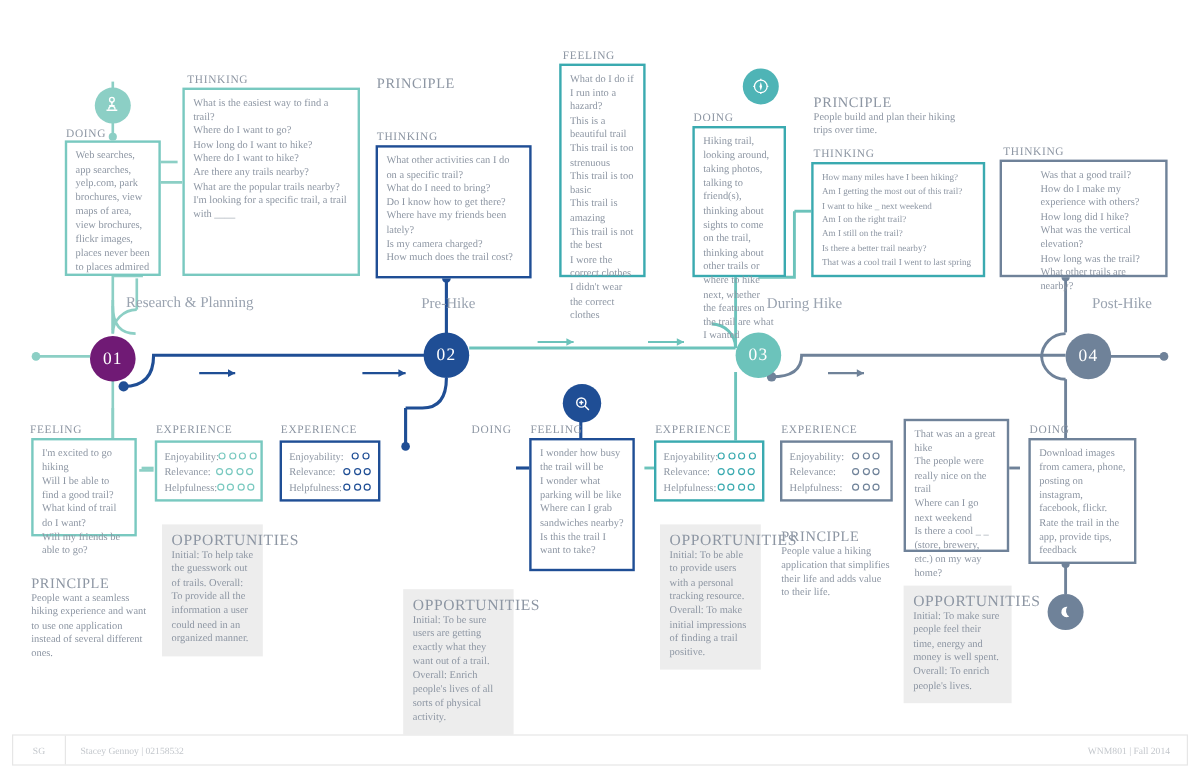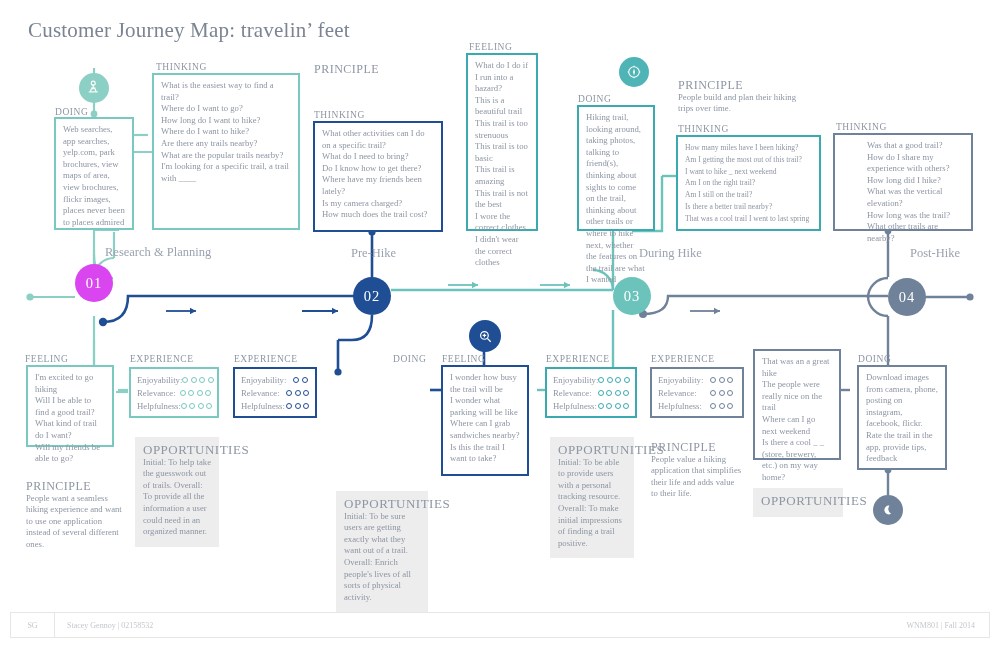--- a/index.html
+++ b/index.html
@@ -110,21 +110,20 @@
     display:flex; align-items:center; justify-content:center;
   }
   .footer .who { font-size:8px; color:#c3c7cc; padding-left:12px; }
   .footer .right { margin-left:auto; font-size:8px; color:#c3c7cc; padding-right:14px; }
 </style>
 </head>
 <body>
 
 <div id="canvas">
 
-  <div class="page-title">Customer Journey Map: travelin’ feet</div>
 
   <svg class="abs" width="1000" height="648" style="left:0;top:0;">
 
     <g stroke="#8ccfc5" fill="none" stroke-width="2.2">
       <path d="M30,297 L75,297"></path>
       <path d="M94,278 L94,68"></path>
       <path d="M94,316 L94,372"></path>
       <path d="M152,152 L118,152 L118,230 L94,230" stroke-width="2.2"></path>
       <path d="M94,255 Q94,278 113,278"></path>
       <path d="M128,390 L118,390 L118,390"></path>
@@ -226,21 +225,21 @@
       <path d="M10.5 8 L10.5 13 M8 10.5 L13 10.5"></path>
     </svg>
   </div>
 
   <div class="badge" style="left:873px; top:495px; background:#6f8299;">
     <svg viewBox="0 0 24 24" width="17" height="17">
       <path d="M15.6 16.6 A6.2 6.2 0 1 1 13.4 5.2 A7.6 7.6 0 0 0 15.6 16.6 Z" fill="#fff"></path>
     </svg>
   </div>
 
-  <div class="node" style="left:75px; top:264px; background:#d946ef;">
+  <div class="node" style="left:75px; top:280px; background:#701a75;">
     <span>01</span>
   </div>
   <div class="stage-label" style="left:105px; top:245px;">Research &amp; Planning</div>
 
   <div class="kicker" style="left:55px; top:107px;">DOING</div>
   <div class="box t-teal" style="left:54px; top:117px; width:80px; height:113px;">
     <span class="ln">Web searches, app searches, yelp.com, park brochures, view maps of area, view brochures, flickr images, places never been to places admired</span>
   </div>
 
   <div class="kicker" style="left:156px; top:62px;">THINKING</div>
@@ -472,37 +471,38 @@
   </div>
 
   <div class="node" style="left:888px; top:278px; background:#6f8299;">
     <span>04</span>
   </div>
   <div class="stage-label" style="left:910px; top:246px;">Post-Hike</div>
 
   <div class="kicker" style="left:836px; top:122px;">THINKING</div>
   <div class="box t-slate" style="left:833px; top:133px; width:140px; height:98px;padding-left:32px;">
     <span class="ln">Was that a good trail?</span>
-    <span class="ln">How do I share my experience with others?</span>
+    <span class="ln">How do I make my experience with others?</span>
     <span class="ln">How long did I hike?</span>
     <span class="ln">What was the vertical elevation?</span>
     <span class="ln">How long was the trail?</span>
     <span class="ln">What other trails are nearby?</span>
   </div>
 
   <div class="kicker" style="left:755px; top:354px;">FEELING</div>
   <div class="box t-slate" style="left:753px; top:349px; width:88px; height:111px;">
     <span class="ln">That was an a great hike</span>
     <span class="ln">The people were really nice on the trail</span>
     <span class="ln">Where can I go next weekend</span>
     <span class="ln">Is there a cool  _ _ (store, brewery, etc.) on my way home?</span>
   </div>
 
   <div class="opp" style="left:753px; top:488px; width:90px;">
     <span class="hd">OPPORTUNITIES</span>
+    <span>Initial: To make sure people feel their time, energy and money is well spent. Overall: To enrich people's lives.</span>
   </div>
 
   <div class="kicker" style="left:858px; top:354px;">DOING</div>
   <div class="box t-slate" style="left:857px; top:365px; width:90px; height:105px;">
     <span class="ln">Download images from camera, phone, posting on instagram, facebook, flickr. Rate the trail in the app, provide tips, feedback</span>
   </div>
 
   <div class="footer">
     <div class="sg">SG</div>
     <div class="who">Stacey Gennoy | 02158532</div>

